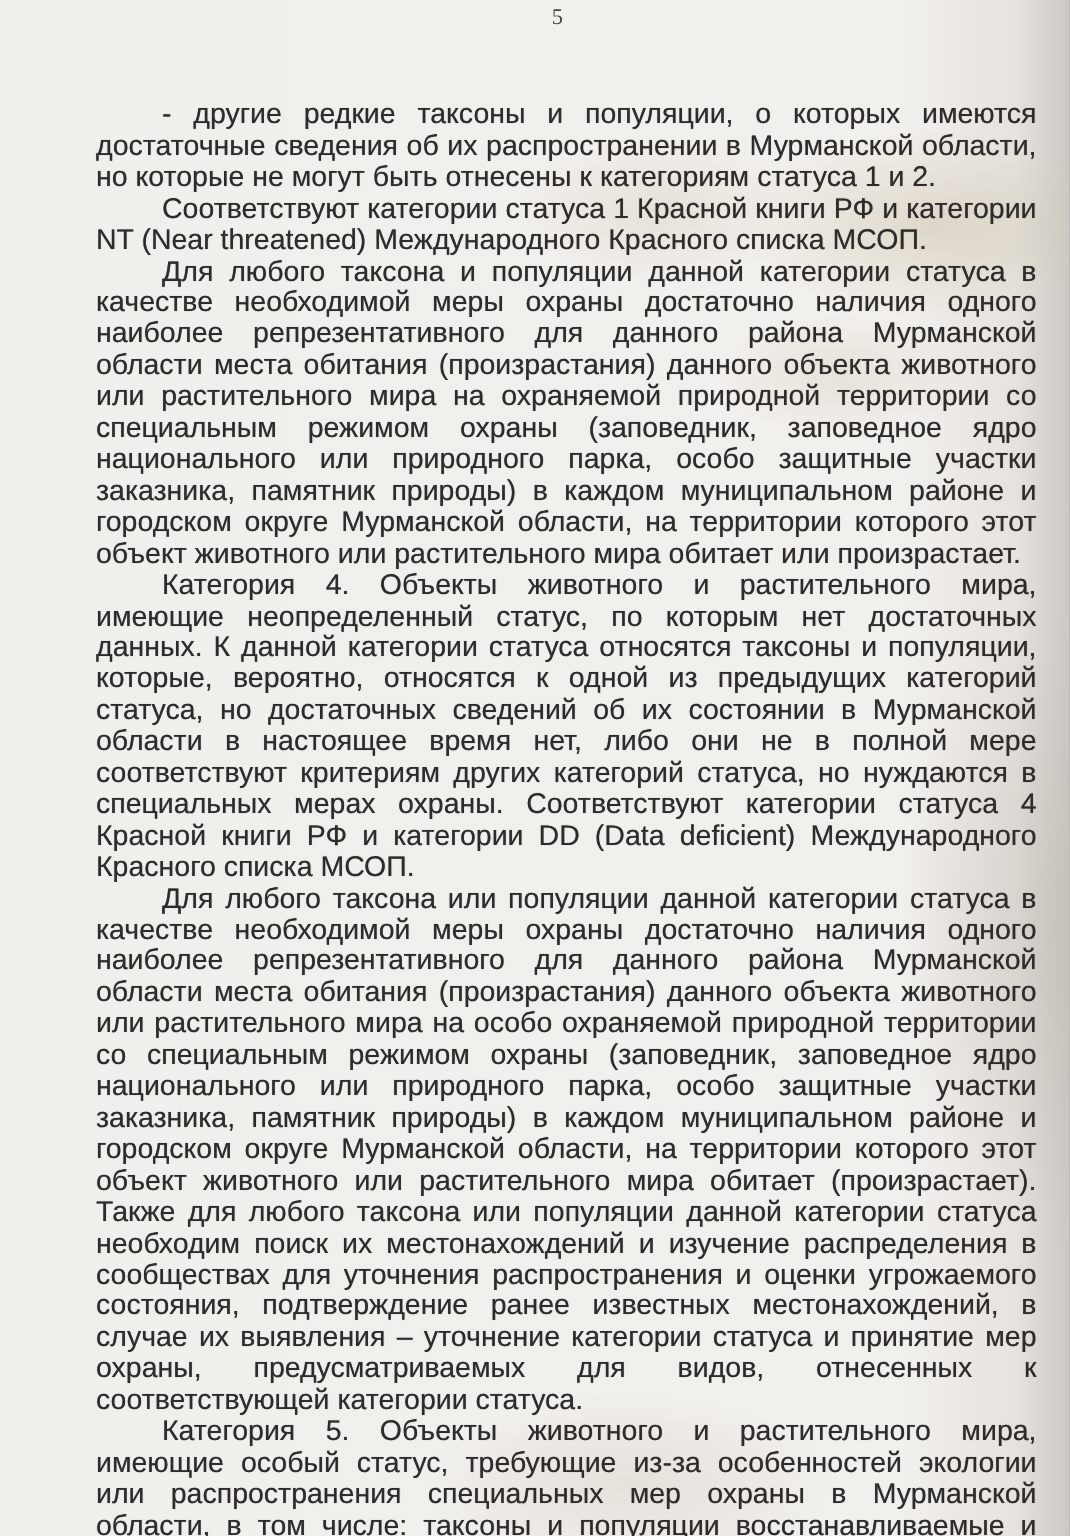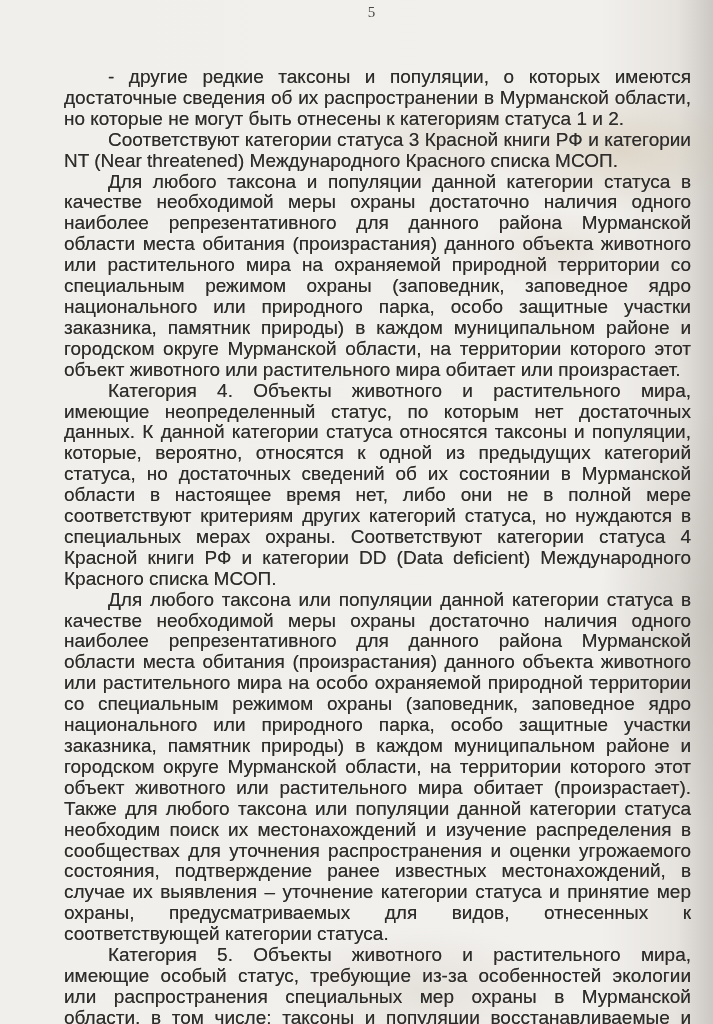--- a/index.html
+++ b/index.html
@@ -54,19 +54,19 @@
   }
 </style>
 </head>
 <body>
 
 <div class="page">
   <div class="page-number">5</div>
 
   <div class="content">
     <p>- другие редкие таксоны и популяции, о которых имеются достаточные сведения об их распространении в Мурманской области, но которые не могут быть отнесены к категориям статуса 1 и 2.</p>
-    <p>Соответствуют категории статуса 3 Красной книги РФ и категории NT (Near threatened) Международного Красного списка МСОП.</p>
+    <p>Соответствуют категории статуса 1 Красной книги РФ и категории NT (Near threatened) Международного Красного списка МСОП.</p>
     <p>Для любого таксона и популяции данной категории статуса в качестве необходимой меры охраны достаточно наличия одного наиболее репрезентативного для данного района Мурманской области места обитания (произрастания) данного объекта животного или растительного мира на охраняемой природной территории со специальным режимом охраны (заповедник, заповедное ядро национального или природного парка, особо защитные участки заказника, памятник природы) в каждом муниципальном районе и городском округе Мурманской области, на территории которого этот объект животного или растительного мира обитает или произрастает.</p>
     <p>Категория 4. Объекты животного и растительного мира, имеющие неопределенный статус, по которым нет достаточных данных. К данной категории статуса относятся таксоны и популяции, которые, вероятно, относятся к одной из предыдущих категорий статуса, но достаточных сведений об их состоянии в Мурманской области в настоящее время нет, либо они не в полной мере соответствуют критериям других категорий статуса, но нуждаются в специальных мерах охраны. Соответствуют категории статуса 4 Красной книги РФ и категории DD (Data deficient) Международного Красного списка МСОП.</p>
     <p>Для любого таксона или популяции данной категории статуса в качестве необходимой меры охраны достаточно наличия одного наиболее репрезентативного для данного района Мурманской области места обитания (произрастания) данного объекта животного или растительного мира на особо охраняемой природной территории со специальным режимом охраны (заповедник, заповедное ядро национального или природного парка, особо защитные участки заказника, памятник природы) в каждом муниципальном районе и городском округе Мурманской области, на территории которого этот объект животного или растительного мира обитает (произрастает). Также для любого таксона или популяции данной категории статуса необходим поиск их местонахождений и изучение распределения в сообществах для уточнения распространения и оценки угрожаемого состояния, подтверждение ранее известных местонахождений, в случае их выявления – уточнение категории статуса и принятие мер охраны, предусматриваемых для видов, отнесенных к соответствующей категории статуса.</p>
     <p>Категория 5. Объекты животного и растительного мира, имеющие особый статус, требующие из-за особенностей экологии или распространения специальных мер охраны в Мурманской области, в том числе: таксоны и популяции восстанавливаемые и восстанавливающиеся; с нерегулярным, но повторяющимся пребыванием; требующие строгих мер охраны в Российской Федерации, однако настолько распространенные в Мурманской области, что</p>
   </div>
 </div>
 
 </body></html>

